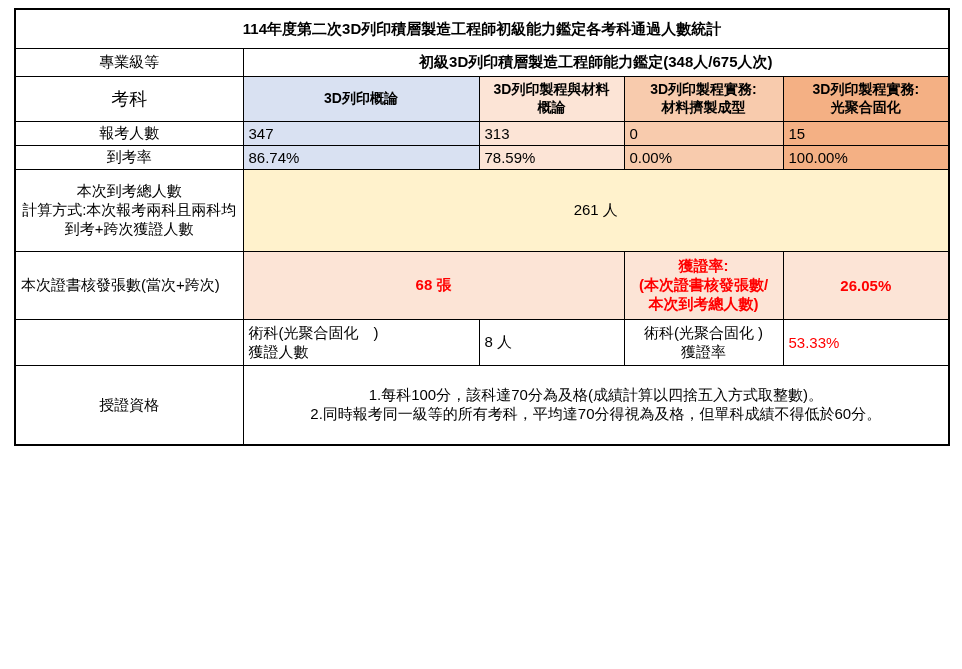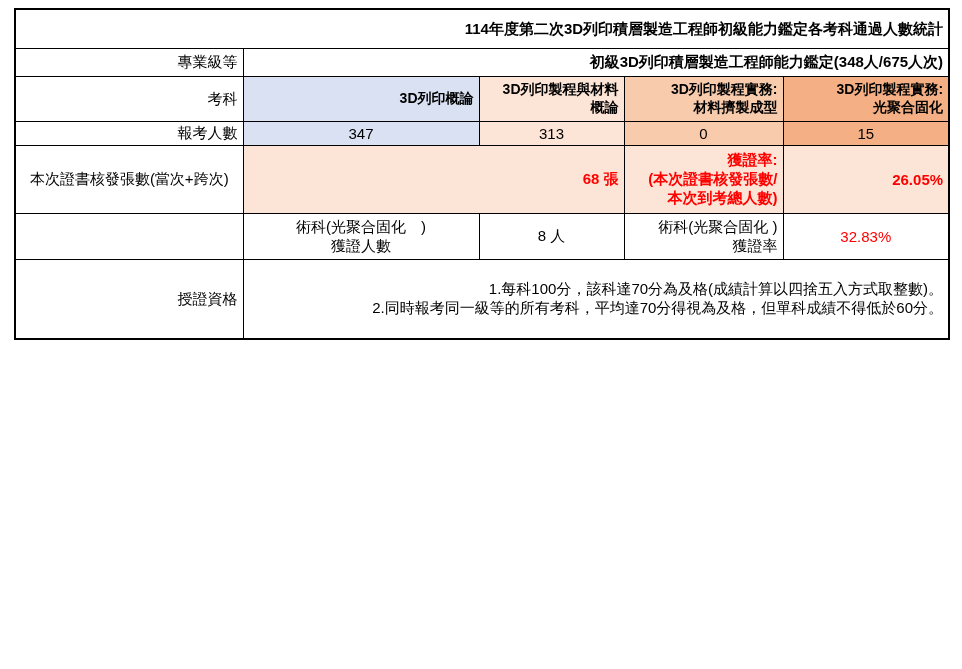--- a/index.html
+++ b/index.html
@@ -23,23 +23,23 @@
     vertical-align:middle;
     overflow:hidden;
   }
   col.c0{width:228px}
   col.c1{width:236px}
   col.c2{width:145px}
   col.c3{width:159px}
   col.c4{width:166px}
 
   .bold{font-weight:bold}
-  .center{text-align:right}
-  .right{text-align:center}
-  .left{text-align:right}
+  .center{text-align:center}
+  .right{text-align:left}
+  .left{text-align:center}
   .pre{white-space:pre-line}
   .red{color:var(--red,#ff0000)}
 
   .bg-blue{background:var(--blue,#D9E1F2)}
   .bg-peach{background:var(--peach,#FCE4D6)}
   .bg-orange{background:var(--orange,#F8CBAD)}
   .bg-orangedark{background:var(--orange_dark,#F4B084)}
   .bg-yellow{background:var(--yellow,#FFF2CC)}
   .bg-pink{background:var(--pink,#FCE4D6)}
 
@@ -72,57 +72,69 @@
         <tr class="r-title">
       <td colspan="5" class="center bold">114年度第二次3D列印積層製造工程師初級能力鑑定各考科通過人數統計</td>
     </tr>
 
     <tr class="r-level">
       <td class="left">專業級等</td>
       <td colspan="4" class="center bold">初級3D列印積層製造工程師能力鑑定(348人/675人次)</td>
     </tr>
 
     <tr class="r-head">
-      <td class="left" style="font-size:15px;font-weight:normal">考科</td>
+      <td class="left" style="font-size:18px;font-weight:normal">考科</td>
       <td class="center bold pre bg-blue">3D列印概論</td>
       <td class="center bold pre bg-peach">3D列印製程與材料
 概論</td>
       <td class="center bold pre bg-orange">3D列印製程實務:
 材料擠製成型</td>
       <td class="center bold pre bg-orangedark">3D列印製程實務:
 光聚合固化</td>
     </tr>
 
     <tr class="r-stat">
       <td class="left">報考人數</td>
       <td class="right bg-blue">347</td>
       <td class="right bg-peach">313</td>
       <td class="right bg-orange">0</td>
       <td class="right bg-orangedark">15</td>
     </tr>
+    <tr class="r-stat">
+      <td class="left">到考率</td>
+      <td class="right bg-blue">86.74%</td>
+      <td class="right bg-peach">78.59%</td>
+      <td class="right bg-orange">0.00%</td>
+      <td class="right bg-orangedark">100.00%</td>
+    </tr>
 
+    <tr class="r-total">
+      <td class="left pre">本次到考總人數
+計算方式:本次報考兩科且兩科均到考+跨次獲證人數</td>
+      <td colspan="4" class="center bg-yellow">261 人</td>
+    </tr>
 
     <tr class="r-cert">
       <td class="right">本次證書核發張數(當次+跨次)</td>
       <td colspan="2" class="center red bold bg-pink">68 張</td>
       <td class="left pre red bold bg-pink">獲證率:
 (本次證書核發張數/
 本次到考總人數)</td>
       <td class="center red bold bg-pink">26.05%</td>
     </tr>
 
 
     <tr class="r-d3">
       <td></td>
       <td class="right pre">術科(光聚合固化　)
 獲證人數</td>
       <td class="right">8 人</td>
       <td class="left pre">術科(光聚合固化 )
 獲證率</td>
-      <td class="right red">32.83%</td>
+      <td class="right red">53.33%</td>
     </tr>
 
     <tr class="r-foot">
       <td class="left">授證資格</td>
       <td colspan="4" class="left pre">1.每科100分，該科達70分為及格(成績計算以四捨五入方式取整數)。
 2.同時報考同一級等的所有考科，平均達70分得視為及格，但單科成績不得低於60分。</td>
     </tr>
   </tbody>
     </table>
 </div>

